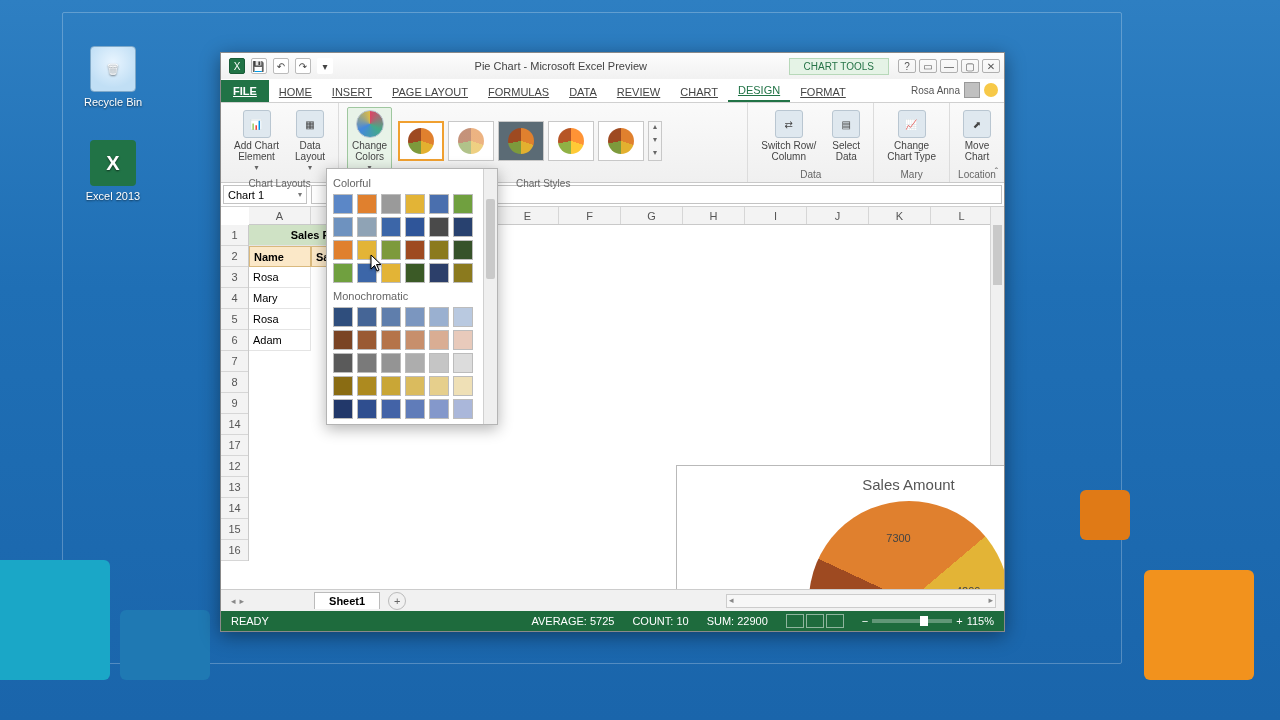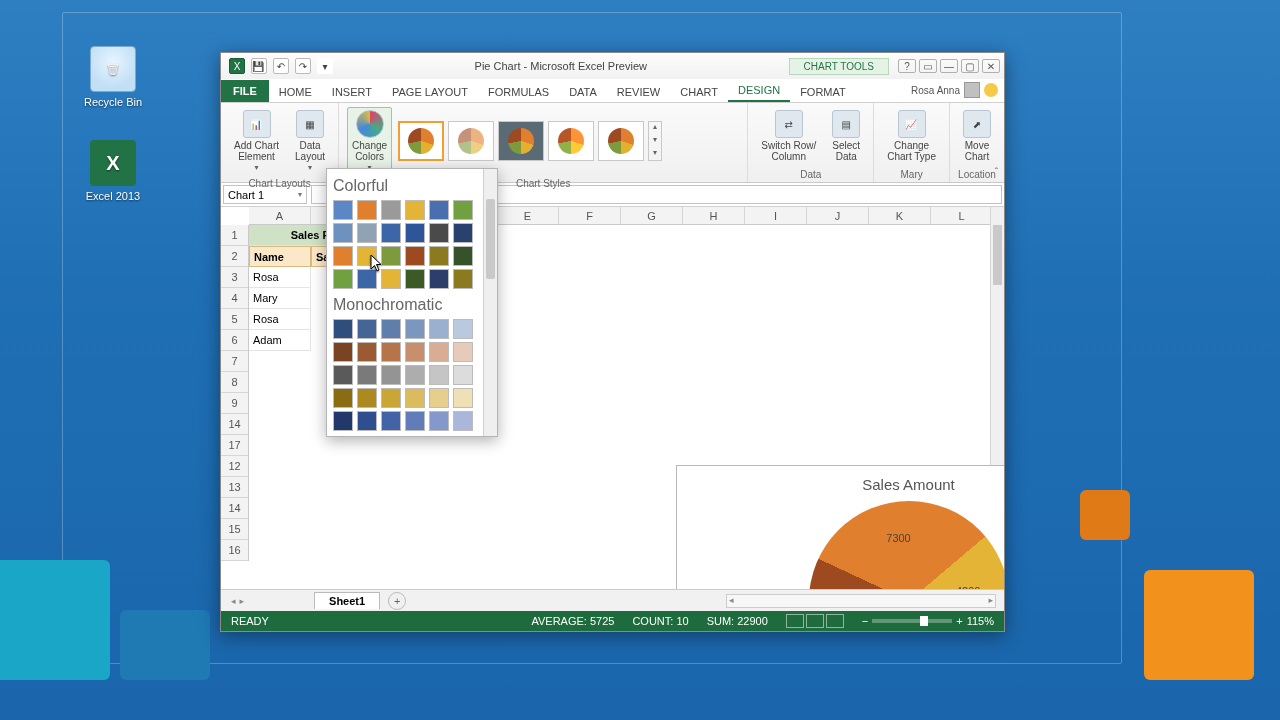--- a/index.html
+++ b/index.html
@@ -19,21 +19,21 @@
   .xls .glyph{background:#217346;color:#fff;font-weight:bold;font-size:20px;}
   
   .win{position:absolute;left:220px;top:52px;width:785px;height:580px;background:#fff;border:1px solid #8a8a8a;box-shadow:0 4px 18px rgba(0,0,0,.4);display:flex;flex-direction:column;}
   .titlebar{height:26px;background:linear-gradient(#fdfdfd,#f1f1f1);display:flex;align-items:center;font-size:11px;color:#444;padding:0 4px;}
   .titlebar .qat{display:flex;gap:6px;align-items:center;margin-left:4px;}
   .qat-btn{width:16px;height:16px;border:1px solid #bbb;border-radius:2px;background:#fff;display:flex;align-items:center;justify-content:center;font-size:10px;color:#444;}
   .titlebar .title{flex:1;text-align:center;}
   .titlebar .contextual{background:#e5f3e6;padding:2px 14px;border:1px solid #b7d8b9;margin-right:6px;color:#267347;font-size:10px;}
   .titlebar .wbtn{width:18px;height:14px;border:1px solid #b0b0b0;border-radius:2px;margin-left:3px;display:flex;align-items:center;justify-content:center;font-size:10px;color:#555;}
   .ribbon-tabs{height:24px;background:#fff;display:flex;align-items:flex-end;font-size:11px;color:#444;border-bottom:1px solid #d0d0d0;}
-  .ribbon-tabs .tab{padding:4px 10px;cursor:pointer;}
+  .ribbon-tabs .tab{padding:4px 10px;cursor:pointer;text-decoration:underline;}
   .ribbon-tabs .tab.file{background:#217346;color:#fff;font-weight:bold;padding:5px 12px;}
   .ribbon-tabs .tab.active{color:#217346;border-bottom:2px solid #217346;}
   .ribbon-tabs .spacer{flex:1;}
   .ribbon-tabs .user{font-size:10px;color:#555;padding:4px 6px;display:flex;align-items:center;gap:4px;}
   .user .avatar{width:16px;height:16px;background:#c0c0c0;border:1px solid #999;}
   .user .smile{width:14px;height:14px;border-radius:50%;background:#f7c948;}
   .ribbon-body{height:80px;background:linear-gradient(#fafafa,#f0f0f0);border-bottom:1px solid #c9c9c9;display:flex;font-size:10px;color:#444;position:relative;}
   .rgrp{border-right:1px solid #dcdcdc;padding:4px 8px 2px;display:flex;flex-direction:column;align-items:center;justify-content:space-between;}
   .rgrp .btns{display:flex;gap:6px;}
   .rbtn{display:flex;flex-direction:column;align-items:center;gap:2px;padding:2px 4px;border:1px solid transparent;border-radius:2px;text-align:center;line-height:1.1;}
@@ -55,21 +55,21 @@
   .colhdrs{position:absolute;left:28px;top:0;right:14px;height:18px;display:flex;background:#f3f3f3;border-bottom:1px solid #c9c9c9;}
   .colhdrs div{flex:0 0 62px;border-right:1px solid #d6d6d6;text-align:center;font-size:11px;color:#555;line-height:18px;}
   .rowhdrs{position:absolute;left:0;top:18px;width:28px;background:#f3f3f3;border-right:1px solid #c9c9c9;}
   .rowhdrs div{height:21px;border-bottom:1px solid #d6d6d6;text-align:center;font-size:11px;color:#555;line-height:21px;}
   .cells{position:absolute;left:28px;top:18px;}
   .cell{position:absolute;height:21px;border-right:1px solid #e4e4e4;border-bottom:1px solid #e4e4e4;font-size:11px;padding:2px 4px;line-height:17px;}
   .cell.hdr{background:#fbe8c8;font-weight:bold;border:1px solid #d9b97e;}
   .cell.title{background:#cfe2c5;font-weight:bold;text-align:center;}
   
   .colorpanel{position:absolute;left:326px;top:168px;width:172px;background:#fff;border:1px solid #b4b4b4;box-shadow:0 4px 14px rgba(0,0,0,.3);z-index:50;font-size:11px;padding:4px 4px 2px;}
-  .colorpanel .sect{color:#666;padding:4px 2px 2px;font-size:16px;}
+  .colorpanel .sect{color:#666;padding:4px 2px 2px;font-size:11px;}
   .swrow{display:flex;gap:4px;margin:3px 2px;}
   .sw{width:20px;height:20px;border:1px solid #bcbcbc;}
   .colorpanel .scroll{position:absolute;right:0;top:0;bottom:0;width:14px;background:#efefef;border-left:1px solid #d0d0d0;}
   .scroll .thumb{position:absolute;left:2px;right:2px;top:30px;height:80px;background:#c9c9c9;border-radius:2px;}
   .cur{position:absolute;left:370px;top:254px;width:14px;height:20px;z-index:60;}
   .cur svg{filter:drop-shadow(0 1px 1px rgba(0,0,0,.5));}
   
   .chartobj{position:absolute;left:455px;top:258px;width:465px;height:310px;border:1px solid #b9b9b9;background:#fff;}
   .chart-title{text-align:center;font-size:15px;color:#555;padding:10px 0 4px;}
   .pie-wrap{position:relative;width:200px;height:200px;margin:4px auto 8px;}

